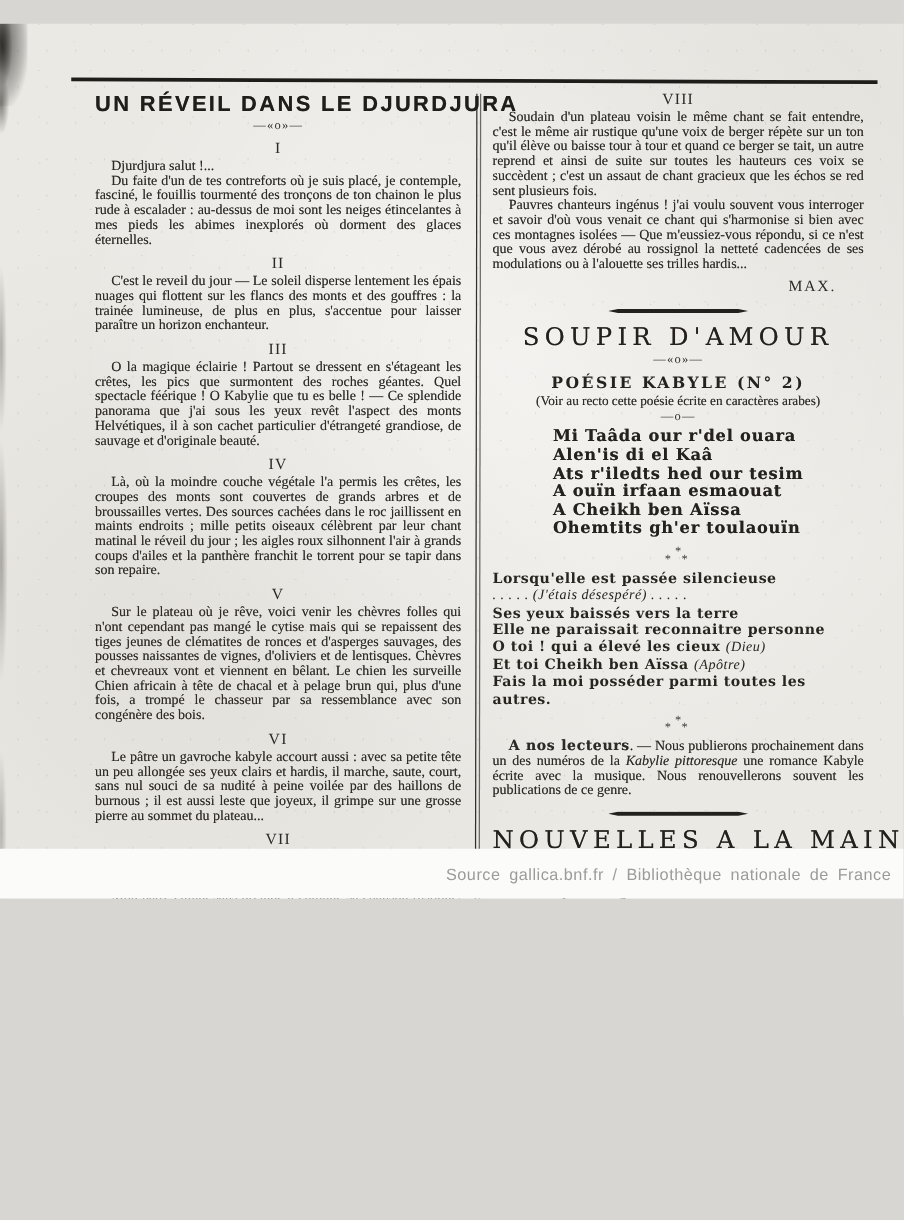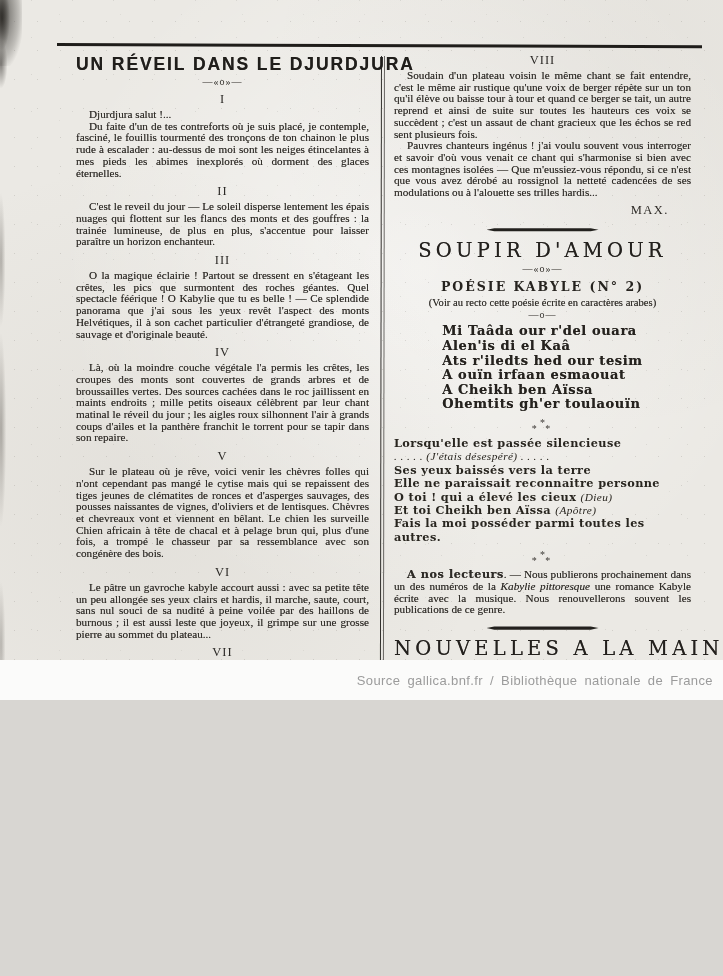--- a/index.html
+++ b/index.html
@@ -5,20 +5,21 @@
   html,body{margin:0;padding:0;background:#d8d6d2;}
   .page{
     position:relative;width:723px;height:700px;overflow:hidden;
     background:#ebe9e4;
     background-image:
       radial-gradient(circle at 85% 12%, rgba(120,110,95,.06), transparent 40%),
       radial-gradient(circle at 20% 72%, rgba(120,110,95,.07), transparent 45%),
       radial-gradient(circle at 58% 38%, rgba(255,255,255,.5), transparent 60%);
     font-family:"Liberation Serif", serif;
     color:#2e2b27;
+    margin-top:19px;
   }
   .page::after{
     content:"";position:absolute;inset:0;pointer-events:none;
     background-image:
       radial-gradient(rgba(70,65,58,.16) .5px, transparent .7px),
       radial-gradient(rgba(70,65,58,.11) .5px, transparent .8px),
       radial-gradient(rgba(70,65,58,.08) .6px, transparent .9px);
     background-size:23px 29px, 41px 37px, 61px 53px;
     background-position:3px 7px, 11px 19px, 29px 41px;
   }

